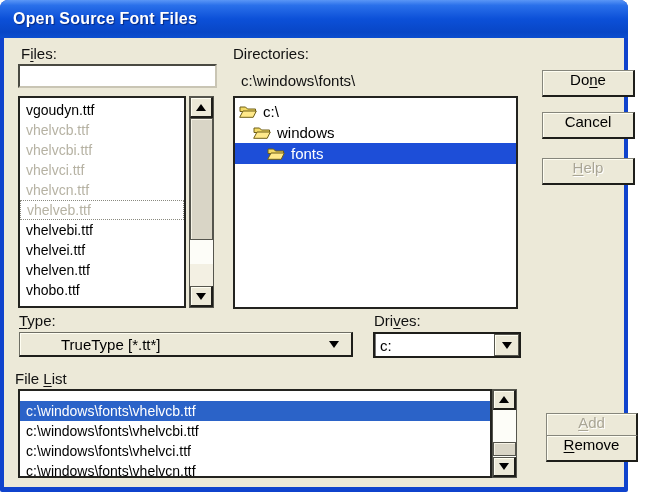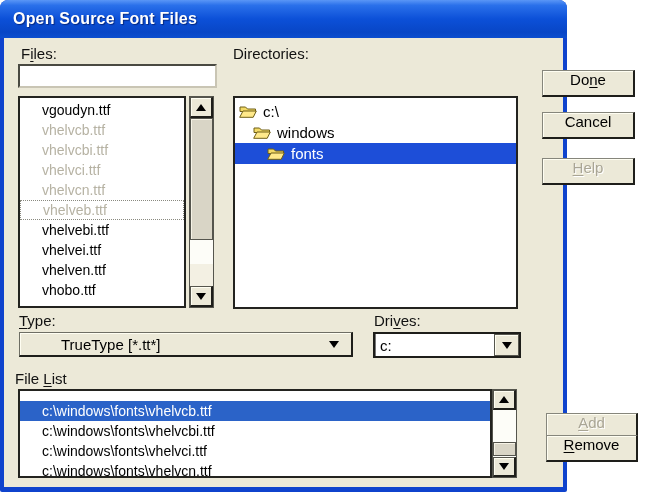--- a/index.html
+++ b/index.html
@@ -1,35 +1,35 @@
 <!DOCTYPE html>
 <html><head>
 <meta charset="utf-8">
 <style>
   * { margin:0; padding:0; box-sizing:border-box; }
   html,body { width:655px; height:492px; overflow:hidden; background:#fff;
               font-family:"Liberation Sans", sans-serif; }
-  .window { position:relative; width:567px; height:492px;
+  .window { position:relative; width:628px; height:492px;
             background:#0f43cd; border-radius:8px 8px 2px 2px; }
   .canvas { position:absolute; left:4px; right:4px; top:36px; bottom:5px; background:#ece9d8; }
   .titlebar { position:absolute; left:0; right:0; top:0; height:38px;
               border-radius:8px 8px 0 0;
               background:linear-gradient(180deg,#5a96f6 0%,#2a70ea 14%,#0c50d8 50%,#0846c6 85%,#0c4ecf 100%);
               display:flex; align-items:center; padding-left:13px; }
   .title-text { color:#fff; font-size:16px; font-weight:bold; letter-spacing:.2px;
                 text-shadow:1px 1px 1px rgba(0,10,60,.55); }
   .abs { position:absolute; }
   .label { font-size:15px; color:#111; white-space:nowrap; }
   .u { text-decoration:underline; text-underline-offset:2px; }
 
   .textinput { background:#fff; border:2px solid;
                border-color:#4a4a42 #c9c5b4 #c9c5b4 #4a4a42; }
 
   .listbox { background:#fff; border:2px solid #23231f; overflow:hidden; padding-top:2px; }
-  .lrow { height:20px; line-height:20px; font-size:14px; padding-left:22px; color:#000;
+  .lrow { height:20px; line-height:20px; font-size:14px; padding-left:6px; color:#000;
           white-space:nowrap; }
   .lrow.disabled { color:#b6b2a3; }
   .lrow.focused-disabled { color:#b6b2a3; border:1px dotted #8a8a80; line-height:18px; }
   .lrow.selected { background:#2b63c8; color:#fff;margin-top:8px; }
 
   .tree-row { height:21px; display:flex; align-items:center; font-size:15px; color:#000;
               white-space:nowrap; }
   .tree-row.selected { background:#1d4ed8; color:#fff; }
   .tree-icon { display:inline-flex; width:18px; height:13px; margin-right:6px; flex:none; }
 
@@ -96,20 +96,21 @@
       <span class="tri-up"></span>
     </div>
     <div class="sb-thumb" style="top:21px; height:122px;"></div>
     <div class="sb-track-white" style="top:143px; height:24px;"></div>
     <div class="sb-btn" style="bottom:0; height:21px;">
       <span class="tri-down"></span>
     </div>
   </div>
 
   <div class="abs label" style="left:233px; top:45px;">Directories:</div>
+  <div class="abs label" style="left:241px; top:72px;">c:\windows\fonts\</div>
   <div class="abs listbox" style="left:233px; top:96px; width:285px; height:213px; padding-top:3px;" id="dirs-listbox">
       <div class="tree-row" style="padding-left: 4px;">
   <span class="tree-icon">
     <svg width="18" height="13" viewBox="0 0 18 13">
       <path d="M1 2 L6.5 2 L8.5 4 L16.5 4 L16.5 6.5 L1 6.5 Z" fill="#f3da66" stroke="#6e5e16" stroke-width="1"></path>
       <path d="M0.7 12.3 L4 6 L17.3 6 L14.2 12.3 Z" fill="#ffe98a" stroke="#6e5e16" stroke-width="1"></path>
     </svg>
   </span>
 <span>c:\</span>
       </div>

